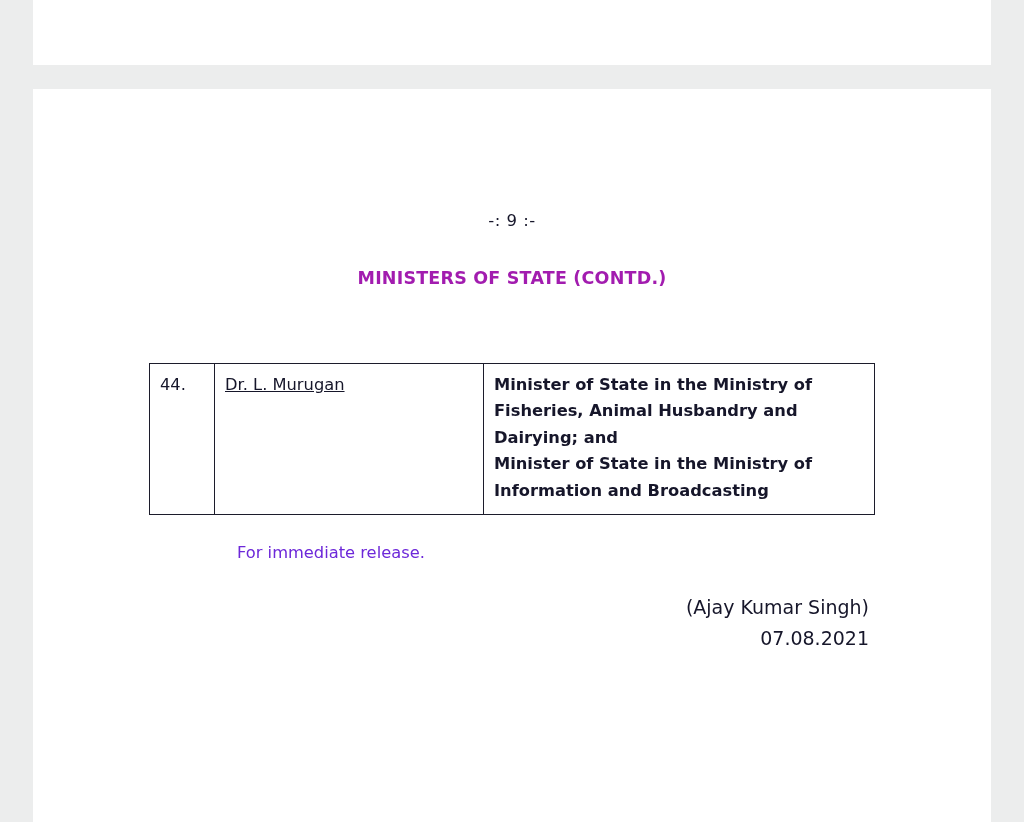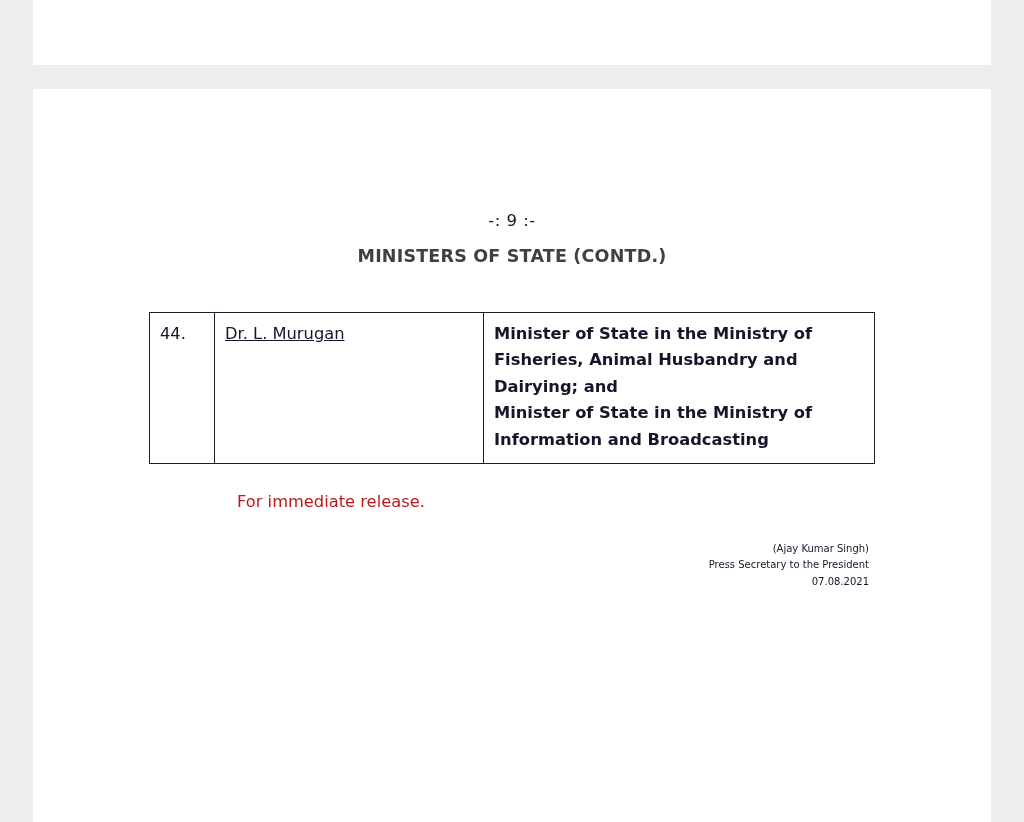--- a/index.html
+++ b/index.html
@@ -42,27 +42,27 @@
     text-align: center;
     font-size: 16.5px;
     letter-spacing: 0.5px;
     margin-top: 122px;
     color: #17172b;
   }
   .doc-title {
     text-align: center;
     font-weight: bold;
     font-size: 17.5px;
-    margin-top: 16px;
+    margin-top: 38px;
     letter-spacing: 0.2px;
-    color: #404040;
+    color: #a21caf;
   }
   table.ministers {
     border-collapse: collapse;
-    margin: 46px auto 0 auto;
+    margin: 75px auto 0 auto;
     width: 726px;
     table-layout: fixed;
     padding-left: 40px;
   }
   table.ministers td {
     border: 1px solid #1c1c2b;
     vertical-align: top;
     font-size: 16.3px;
     line-height: 1.62;
     padding: 8px 10px 10px 10px;
@@ -79,27 +79,27 @@
     text-decoration: underline;
   }
   td.col-portfolio {
     padding-left: 11px;
     font-weight: bold;
   }
   .note {
     margin-top: 28px;
     margin-left: 204px;
     font-size: 16.3px;
-    color: #b91c1c;
+    color: #6d28d9;
   }
   .signature {
     margin-top: 30px;
     text-align: right;
     padding-right: 122px;
-    font-size: 10px;
+    font-size: 19px;
     line-height: 1.63;
     color: #16162a;
   }
   .sig-line {
     display: block;
   }
 </style>
 </head>
 <body>
 
@@ -121,20 +121,19 @@
             <td class="col-name">Dr. L. Murugan</td>
             <td class="col-portfolio">Minister of State in the Ministry of Fisheries, Animal Husbandry and Dairying; and<br>Minister of State in the Ministry of Information and Broadcasting</td>
           </tr>
         </tbody>
       </table>
 
       <div class="note">For immediate release.</div>
 
       <div class="signature">
         <span class="sig-line">(Ajay Kumar Singh)</span>
-        <span class="sig-line">Press Secretary to the President</span>
         <span class="sig-line">07.08.2021</span>
       </div>
 
     </div>
   </div>
 
 </div>
 
 </body></html>

